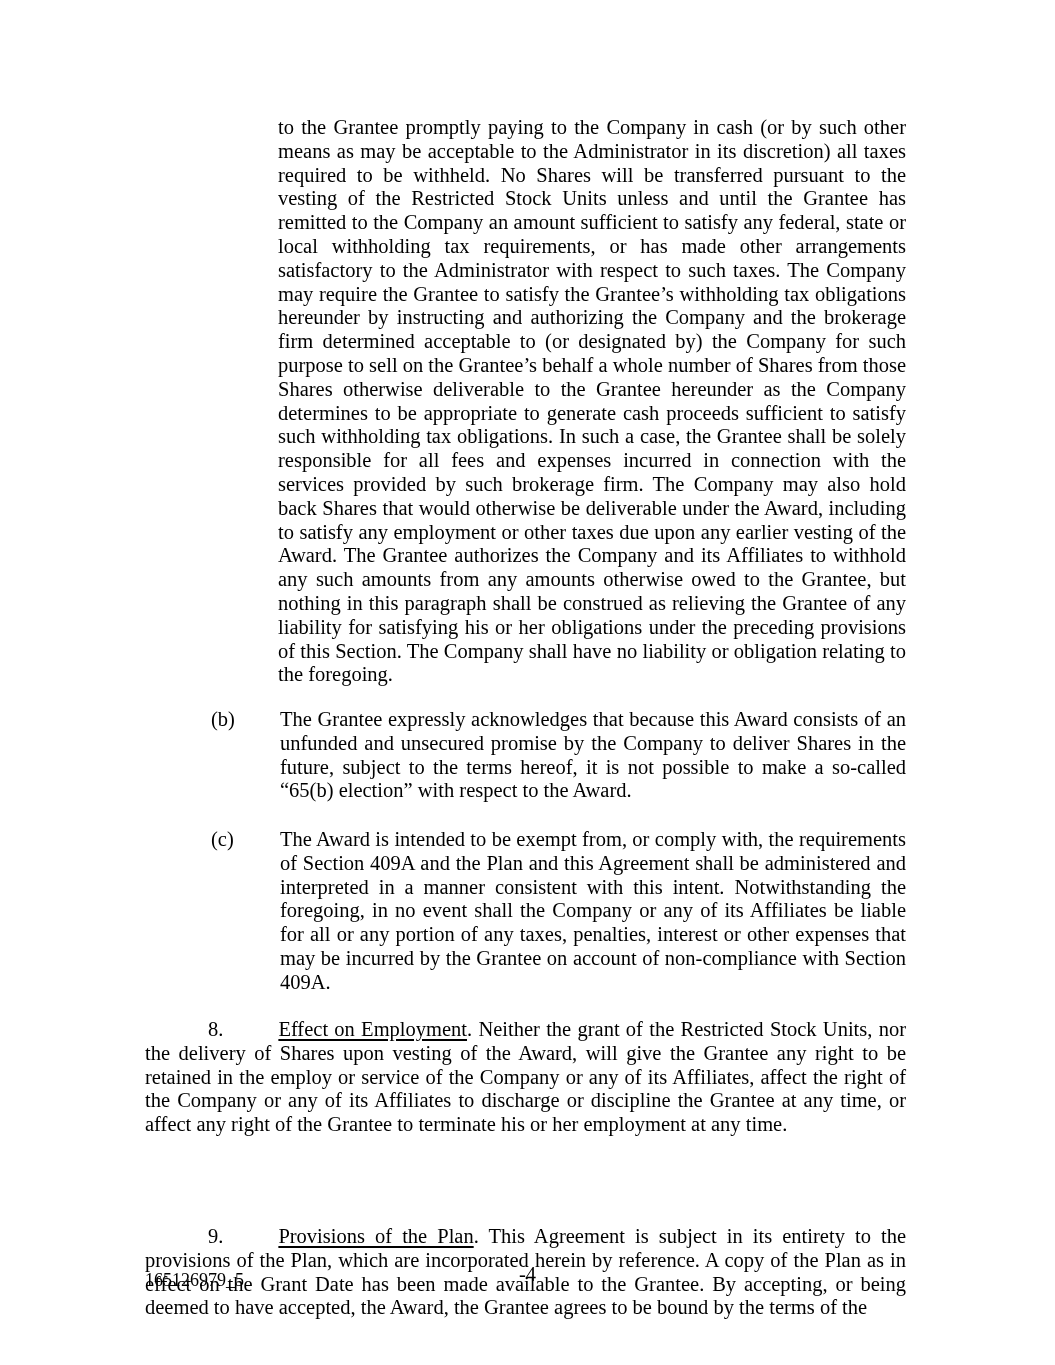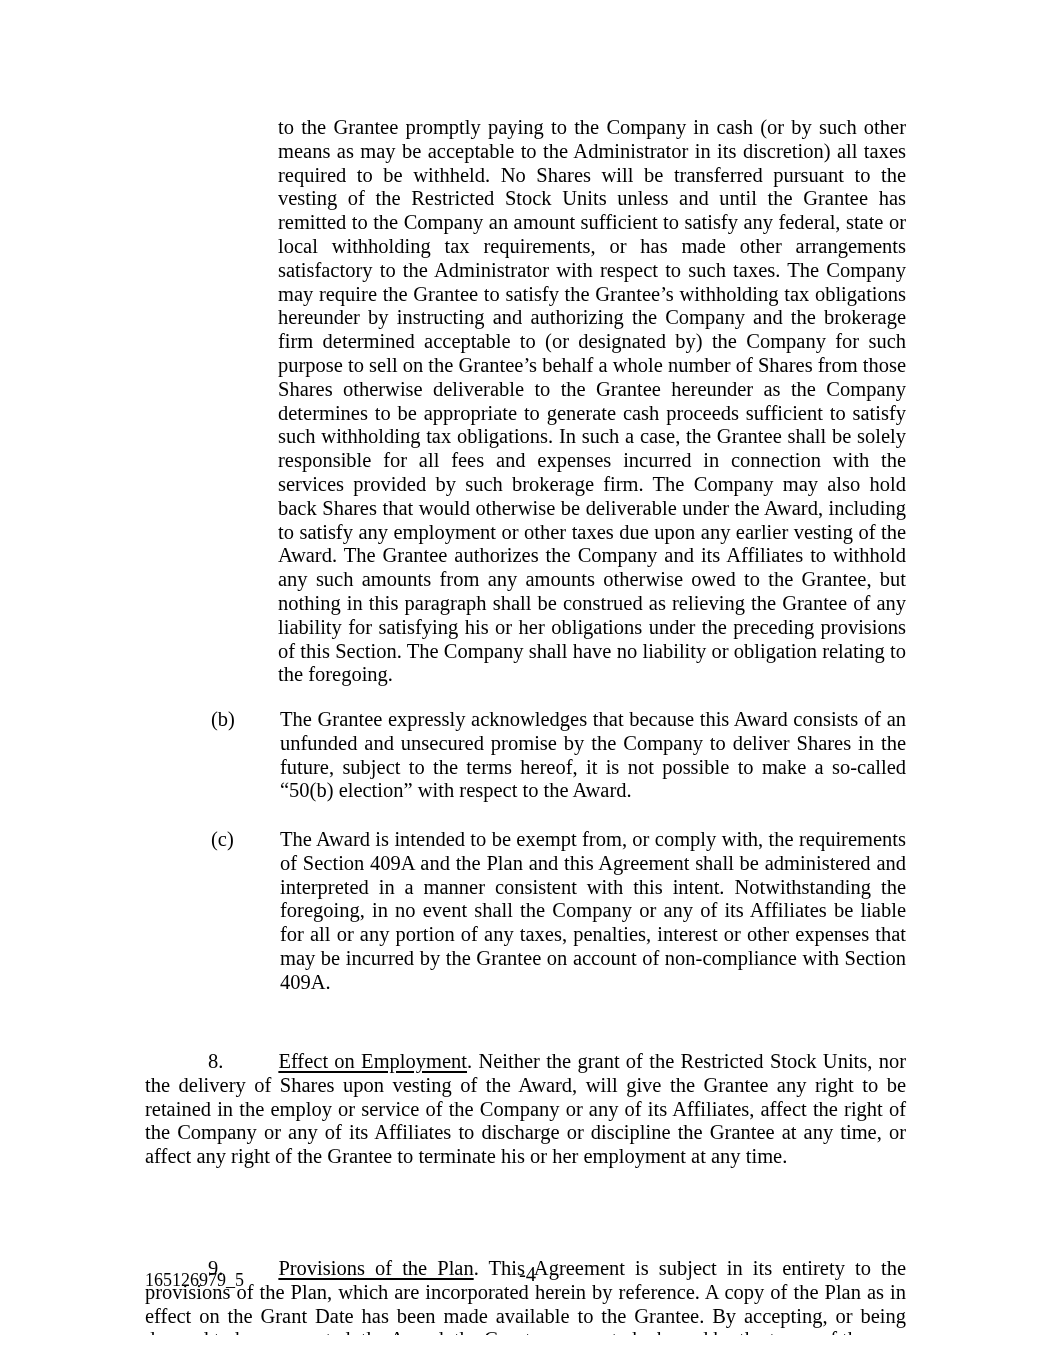--- a/index.html
+++ b/index.html
@@ -36,21 +36,20 @@
     position: absolute;
     left: -69px;
     top: 0;
   }
   .item-b { top: 708px; }
   .item-c { top: 828px; }
   .section {
     left: 145px;
     width: 761px;
     text-indent: 63px;
-    margin-top: 32px;
   }
   .sec-8 { top: 1018px; }
   .sec-9 { top: 1225px; }
   .tabgap {
     display: inline-block;
     width: 55px;
   }
   .u {
     text-decoration: underline;
     text-underline-offset: 3px;
@@ -74,21 +73,21 @@
 </style>
 </head>
 <body>
 
 <div class="page">
 
   <div class="para block-indent">to the Grantee promptly paying to the Company in cash (or by such other means as may be acceptable to the Administrator in its discretion) all taxes required to be withheld.  No Shares will be transferred pursuant to the vesting of the Restricted Stock Units unless and until the Grantee has remitted to the Company an amount sufficient to satisfy any federal, state or local withholding tax requirements, or has made other arrangements satisfactory to the Administrator with respect to such taxes.  The Company may require the Grantee to satisfy the Grantee’s withholding tax obligations hereunder by instructing and authorizing the Company and the brokerage firm determined acceptable to (or designated by) the Company for such purpose to sell on the Grantee’s behalf a whole number of Shares from those Shares otherwise deliverable to the Grantee hereunder as the Company determines to be appropriate to generate cash proceeds sufficient to satisfy such withholding tax obligations. In such a case, the Grantee shall be solely responsible for all fees and expenses incurred in connection with the services provided by such brokerage firm. The Company may also hold back Shares that would otherwise be deliverable under the Award, including to satisfy any employment or other taxes due upon any earlier vesting of the Award. The Grantee authorizes the Company and its Affiliates to withhold any such amounts from any amounts otherwise owed to the Grantee, but nothing in this paragraph shall be construed as relieving the Grantee of any liability for satisfying his or her obligations under the preceding provisions of this Section.  The Company shall have no liability or obligation relating to the foregoing.</div>
 
   <div class="para hang-item item-b">
     <span class="hang-label">(b)</span>
-    <span>The Grantee expressly acknowledges that because this Award consists of an unfunded and unsecured promise by the Company to deliver Shares in the future, subject to the terms hereof, it is not possible to make a so-called “50(b) election” with respect to the Award.</span>
+    <span>The Grantee expressly acknowledges that because this Award consists of an unfunded and unsecured promise by the Company to deliver Shares in the future, subject to the terms hereof, it is not possible to make a so-called “65(b) election” with respect to the Award.</span>
   </div>
 
   <div class="para hang-item item-c">
     <span class="hang-label">(c)</span>
     <span>The Award is intended to be exempt from, or comply with, the requirements of Section 409A and the Plan and this Agreement shall be administered and interpreted in a manner consistent with this intent.  Notwithstanding the foregoing, in no event shall the Company or any of its Affiliates be liable for all or any portion of any taxes, penalties, interest or other expenses that may be incurred by the Grantee on account of non-compliance with Section 409A.</span>
   </div>
 
   <div class="para section sec-8">
     <span>8.</span><span class="tabgap"></span><span class="u">Effect on Employment</span><span>.  Neither the grant of the Restricted Stock Units, nor the delivery of Shares upon vesting of the Award, will give the Grantee any right to be retained in the employ or service of the Company or any of its Affiliates, affect the right of the Company or any of its Affiliates to discharge or discipline the Grantee at any time, or affect any right of the Grantee to terminate his or her employment at any time.</span>
   </div>

